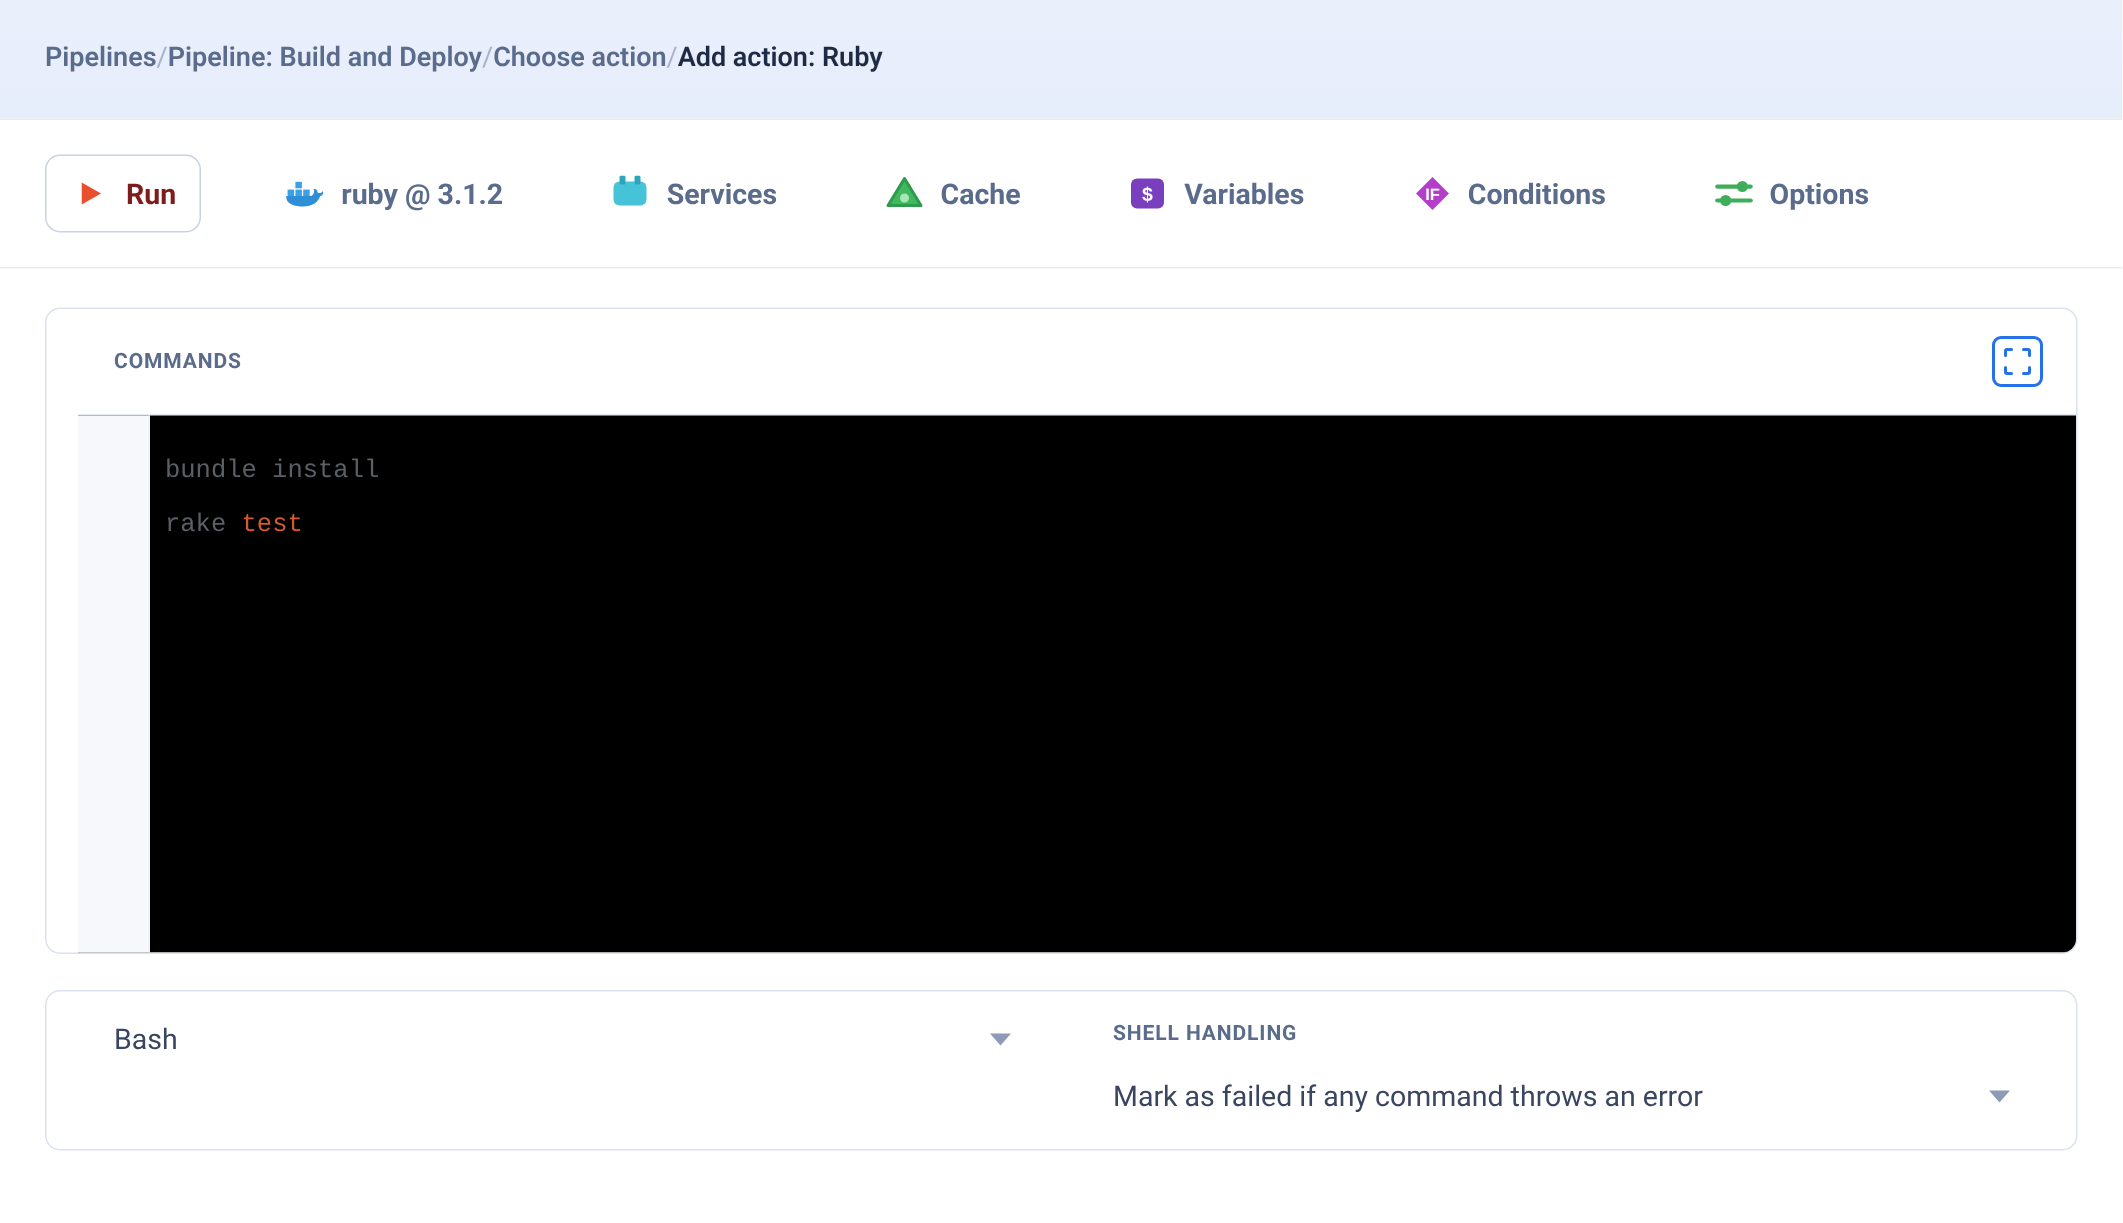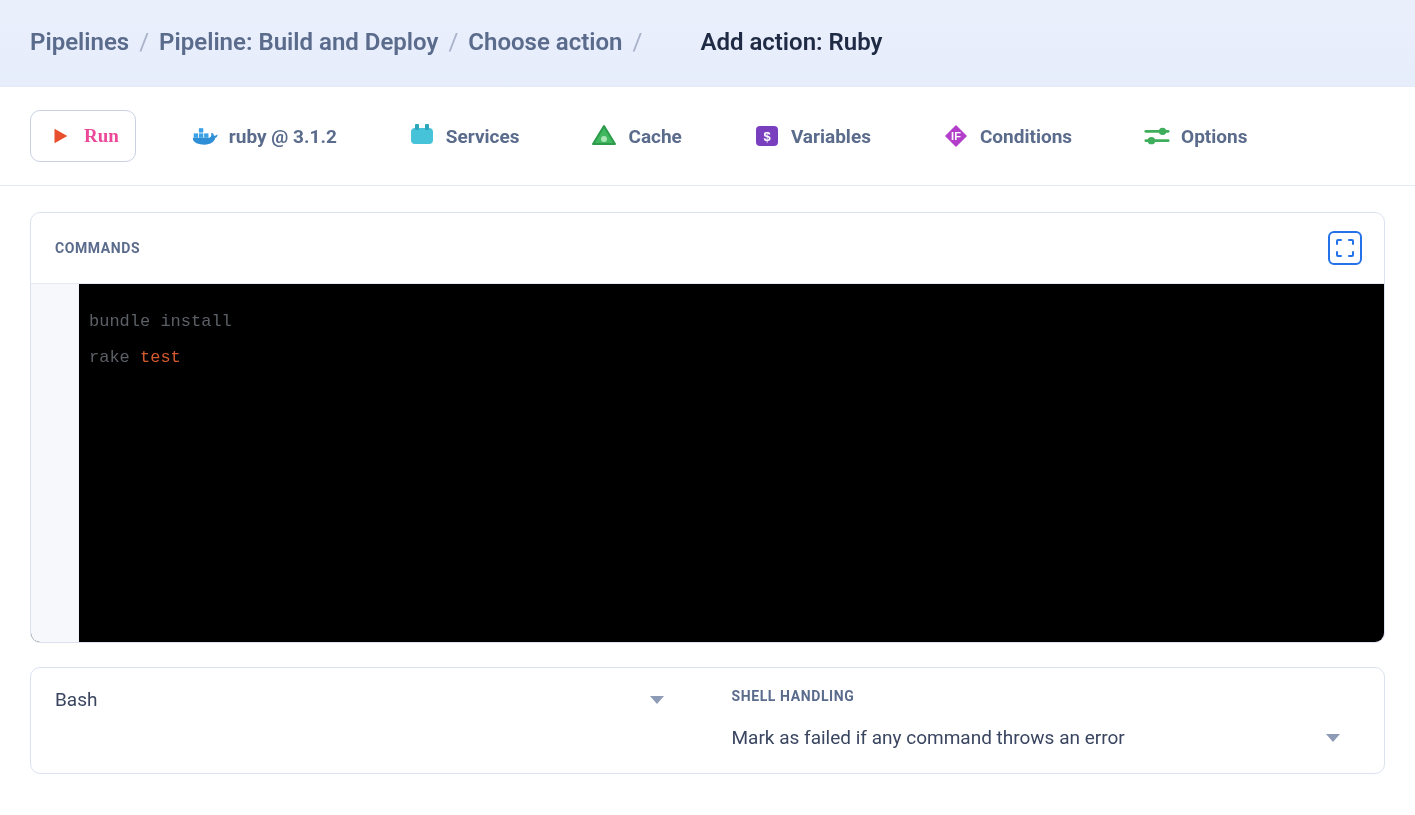--- a/index.html
+++ b/index.html
@@ -11,26 +11,26 @@
     height: 815px;
     overflow: hidden;
   }
   .header {
     background: linear-gradient(180deg, #eaf0fb 0%, #e8eefb 50%, #e6edfb 100%);
     padding: 28px 30px 30px 30px;
     border-bottom: 1px solid #e6eaf2;
   }
   .breadcrumb {
     display: flex;
-    gap: 10px;
-    font-size: 24px;
+    gap: 0;
+    font-size: 18px;
     font-weight: 600;
   }
   .breadcrumb .crumb-link { color: #5a6b8c; cursor: pointer; }
-  .breadcrumb .crumb-current { color: #1f2a44; margin-left: 48px; }
+  .breadcrumb .crumb-current { color: #1f2a44; }
   .breadcrumb .sep { color: #a8b3c9; font-weight: 400; }
   .tabsbar {
     display: flex;
     align-items: center;
     gap: 40px;
     padding: 23px 30px 23px 30px;
     border-bottom: 1px solid #e6eaf2;
     background: #fff;
   }
   .tab {
@@ -40,30 +40,30 @@
     font-size: 19px;
     font-weight: 700;
     color: #5a6b8c;
     cursor: pointer;
     border-radius: 10px;
     padding: 12px 16px;
   }
   .tab.active {
     border: 1.5px solid #c9d2e3;
     background: #fff;
-    color: #ec4899;
-    font-family: Liberation Serif, serif;
+    color: #7f1d1d;
   }
   .tab .ic { width: 26px; height: 26px; display:inline-flex; align-items:center; justify-content:center; }
   .content { padding: 26px 30px 30px 30px; }
   .panel {
     border: 1.5px solid #dbe2ef;
     border-radius: 10px;
     background: #fff;
     overflow: hidden;
+    padding-left: 21px;
   }
   .panel + .panel { margin-top: 24px; }
   .panel-header {
     display:flex;
     align-items:center;
     justify-content:space-between;
     padding: 18px 22px 18px 24px;
     border-bottom: 1.5px solid #e6eaf2;
   }
   .panel-header .label {

